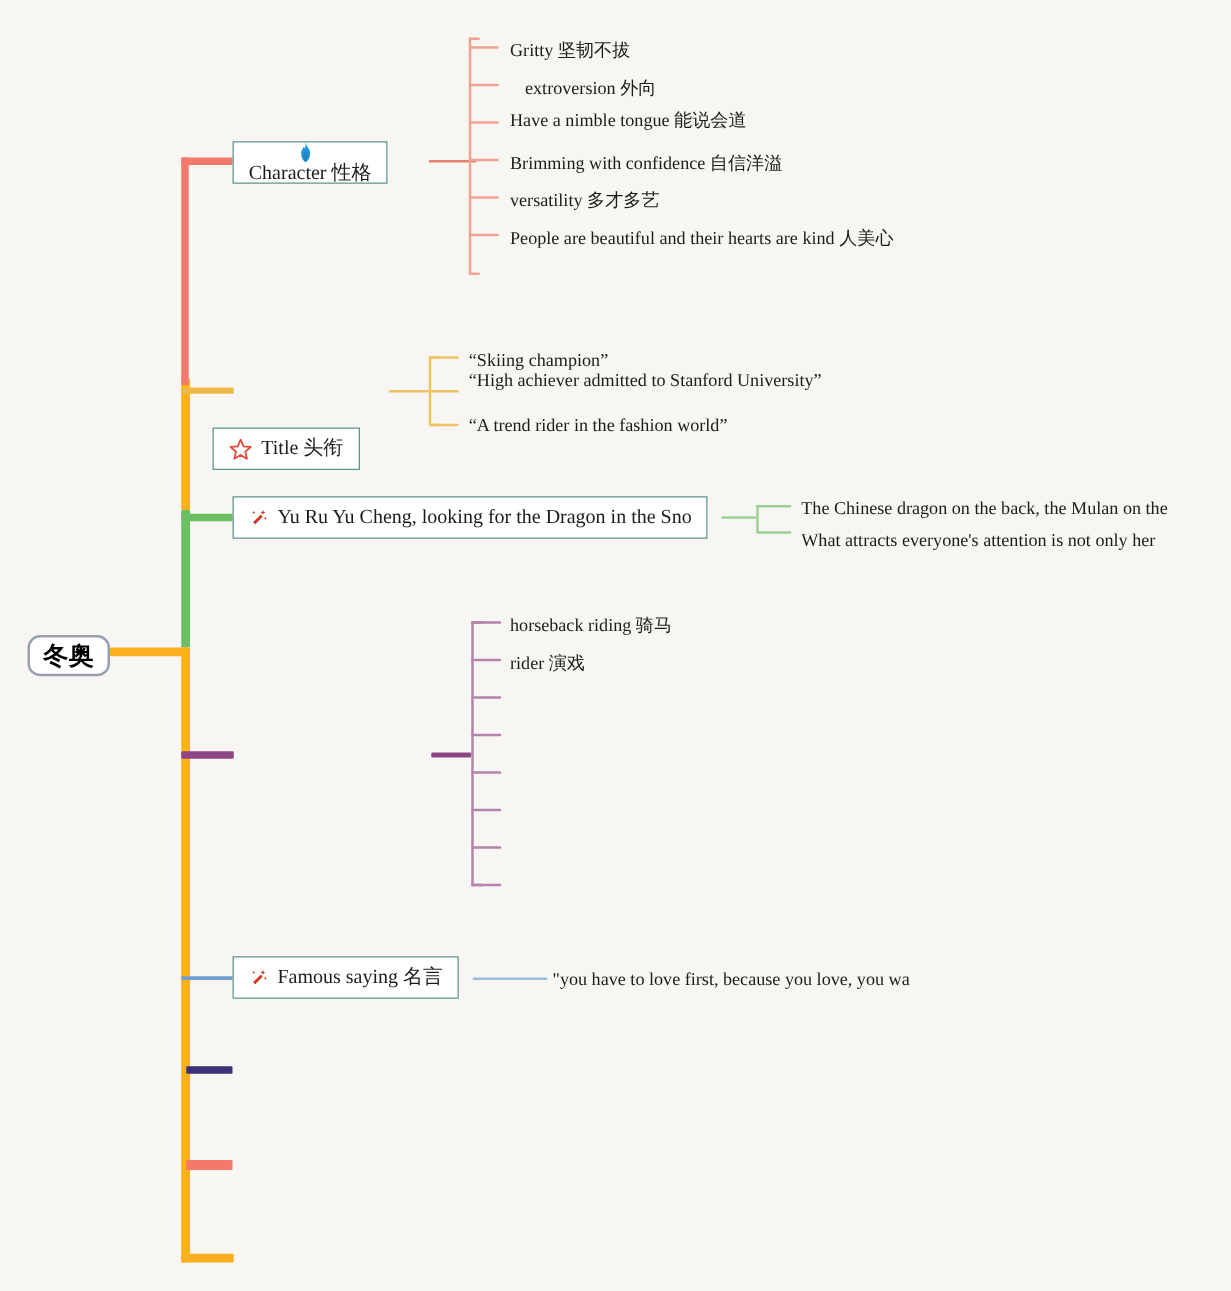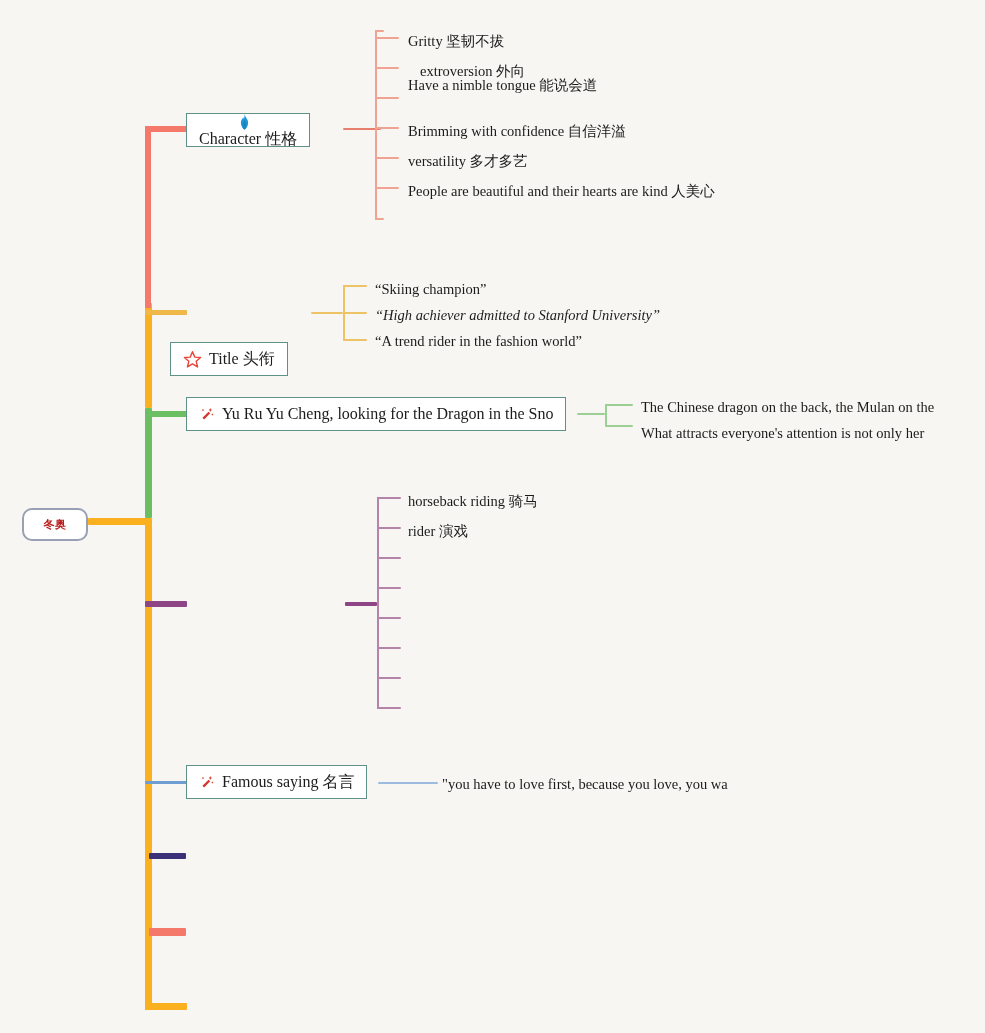--- a/index.html
+++ b/index.html
@@ -37,23 +37,23 @@
     height: 33px;
     background: #ffffff;
     border: 2px solid #9aa0b4;
     border-radius: 10px;
     box-sizing: border-box;
     display: flex;
     align-items: center;
     justify-content: center;
   }
   #root-node .label {
-    font-size: 11px;
+    font-size: 20px;
     font-weight: bold;
-    color: #b91c1c;
+    color: #000000;
     letter-spacing: 0.5px;
     line-height: 1;
   }
 
   
   .topic-node {
     position: absolute;
     background: #ffffff;
     border: 1.6px solid #5f9287;
     box-sizing: border-box;
@@ -123,21 +123,21 @@
 
   <div class="conn" style="left:375px; top:37px;  width:24px; height:2px; background:#f0a392;"></div>
   <div class="conn" style="left:375px; top:67px;  width:24px; height:2px; background:#f0a392;"></div>
   <div class="conn" style="left:375px; top:97px;  width:24px; height:2px; background:#f0a392;"></div>
   <div class="conn" style="left:375px; top:127px; width:24px; height:2px; background:#f0a392;"></div>
   <div class="conn" style="left:375px; top:157px; width:24px; height:2px; background:#f0a392;"></div>
   <div class="conn" style="left:375px; top:187px; width:24px; height:2px; background:#f0a392;"></div>
 
   <div class="leaf" style="left:408px; top:34px;">Gritty 坚韧不拔</div>
   <div class="leaf" style="left:408px; top:64px;margin-left:12px;">extroversion 外向</div>
-  <div class="leaf" style="left:408px; top:78px;">Have a nimble tongue 能说会道</div>
+  <div class="leaf" style="left:408px; top:90px;">Have a nimble tongue 能说会道</div>
   <div class="leaf" style="left:408px; top:124px;">Brimming with confidence 自信洋溢</div>
   <div class="leaf" style="left:408px; top:154px;">versatility 多才多艺</div>
   <div class="leaf" style="left:408px; top:184px;">People are beautiful and their hearts are kind 人美心</div>
 
   <div class="conn" style="left:145px; top:310px; width:42px; height:5px; background:#f0b849;"></div>
 
   <div class="topic-node" style="left:170px; top:296px;margin-top:46px;">
     <span class="ico">
       <svg class="svgico" width="19" height="19" viewBox="0 0 24 24" aria-hidden="true">
         <path d="M12 2.2 L14.9 9.0 L22.2 9.55 L16.65 14.3 L18.4 21.4 L12 17.6 L5.6 21.4 L7.35 14.3 L1.8 9.55 L9.1 9.0 Z" fill="none" stroke="#e8473a" stroke-width="1.8" stroke-linejoin="round"></path>
@@ -148,21 +148,21 @@
 
   <div class="conn" style="left:311px; top:312px; width:32px; height:2px; background:#eec366;"></div>
   <div class="conn" style="left:343px; top:285px; width:2px; height:55px; background:#eec366;"></div>
   <div class="conn" style="left:343px; top:285px; width:9px; height:2px; background:#eec366;"></div>
   <div class="conn" style="left:343px; top:339px; width:9px; height:2px; background:#eec366;"></div>
   <div class="conn" style="left:343px; top:285px; width:24px; height:2px; background:#eec366;"></div>
   <div class="conn" style="left:343px; top:312px; width:24px; height:2px; background:#eec366;"></div>
   <div class="conn" style="left:343px; top:339px; width:24px; height:2px; background:#eec366;"></div>
 
   <div class="leaf" style="left:375px; top:282px;">“Skiing champion”</div>
-  <div class="leaf" style="left:375px; top:308px;font-style:italic;">“High achiever admitted to Stanford University”</div>
+  <div class="leaf" style="left:375px; top:298px;">“High achiever admitted to Stanford University”</div>
   <div class="leaf" style="left:375px; top:334px;">“A trend rider in the fashion world”</div>
 
   <div class="conn" style="left:145px; top:411px; width:42px; height:6px; background:#6cbe63;"></div>
 
   <div class="topic-node" style="left:186px; top:397px;">
     <span class="ico">
       <svg class="svgico" width="16" height="16" viewBox="0 0 24 24" aria-hidden="true">
         <rect x="4.5" y="12.5" width="13" height="3.6" rx="0.6" fill="#d03b2f" transform="rotate(-45 11 14.3)"></rect>
         <path d="M17 3 l0.9 2.1 l2.1 0.9 l-2.1 0.9 l-0.9 2.1 l-0.9 -2.1 l-2.1 -0.9 l2.1 -0.9 Z" fill="#d03b2f"></path>
         <path d="M20 11 l0.6 1.3 l1.3 0.6 l-1.3 0.6 l-0.6 1.3 l-0.6 -1.3 l-1.3 -0.6 l1.3 -0.6 Z" fill="#d03b2f"></path>

